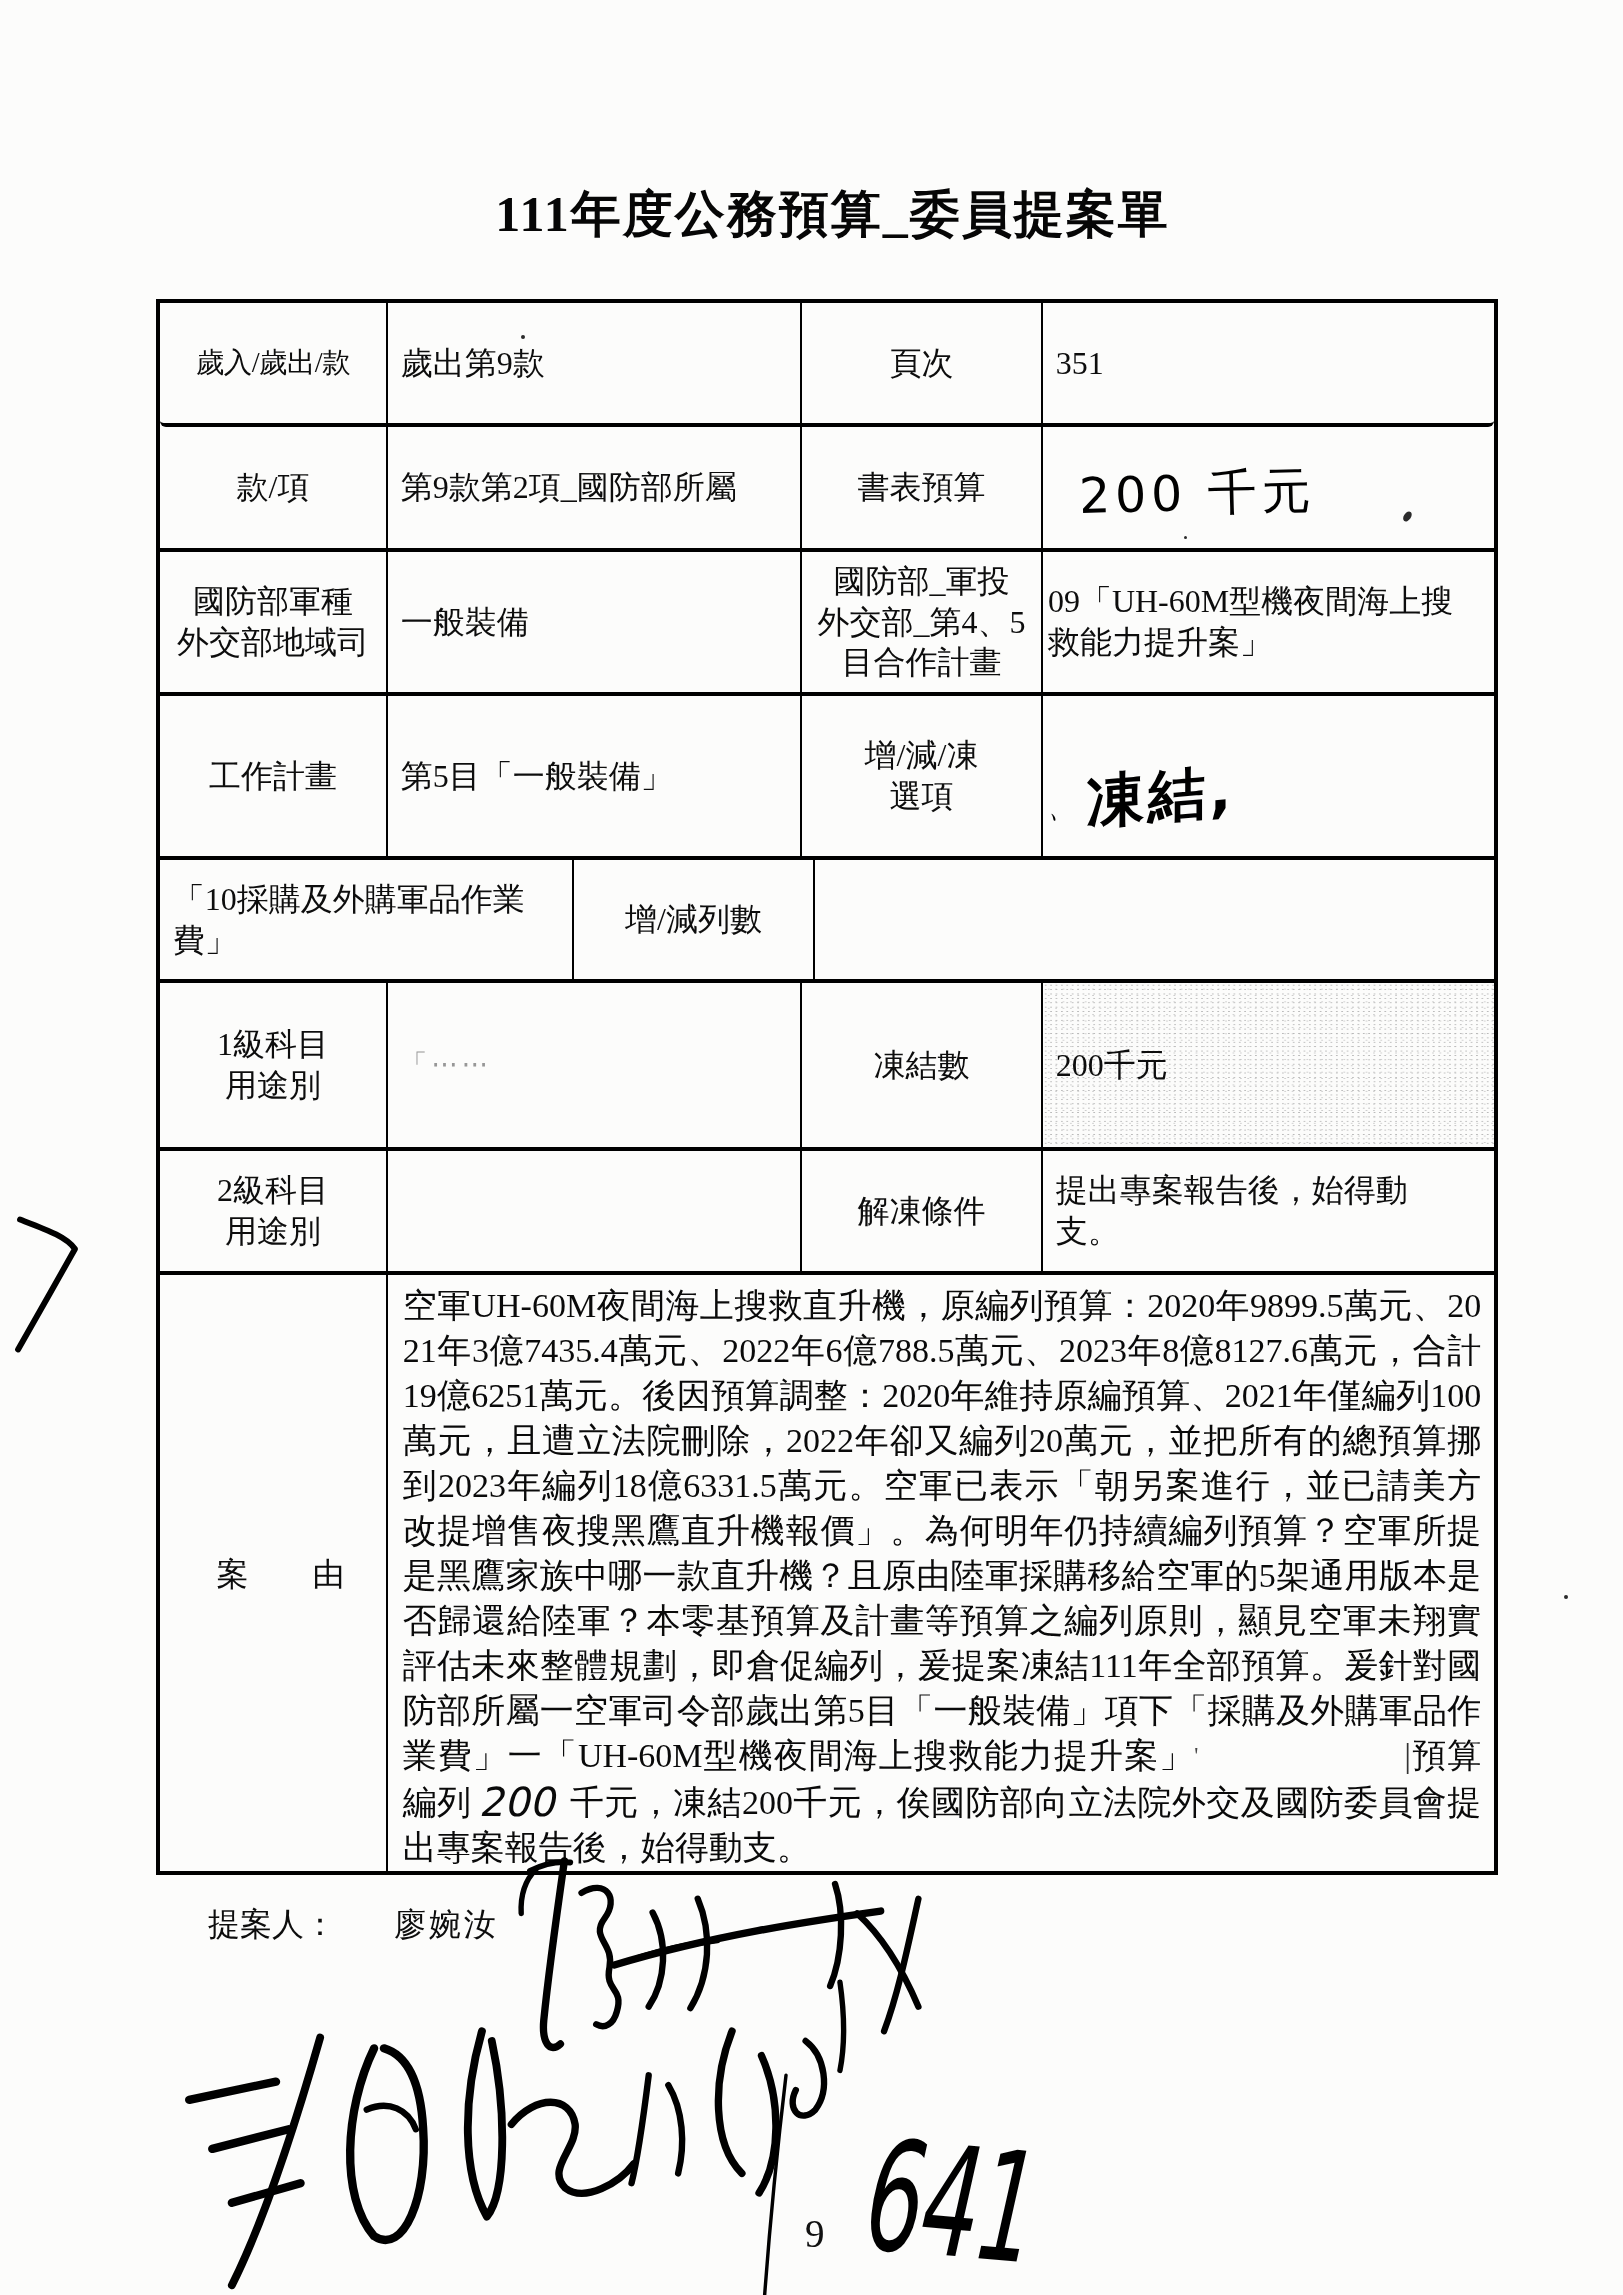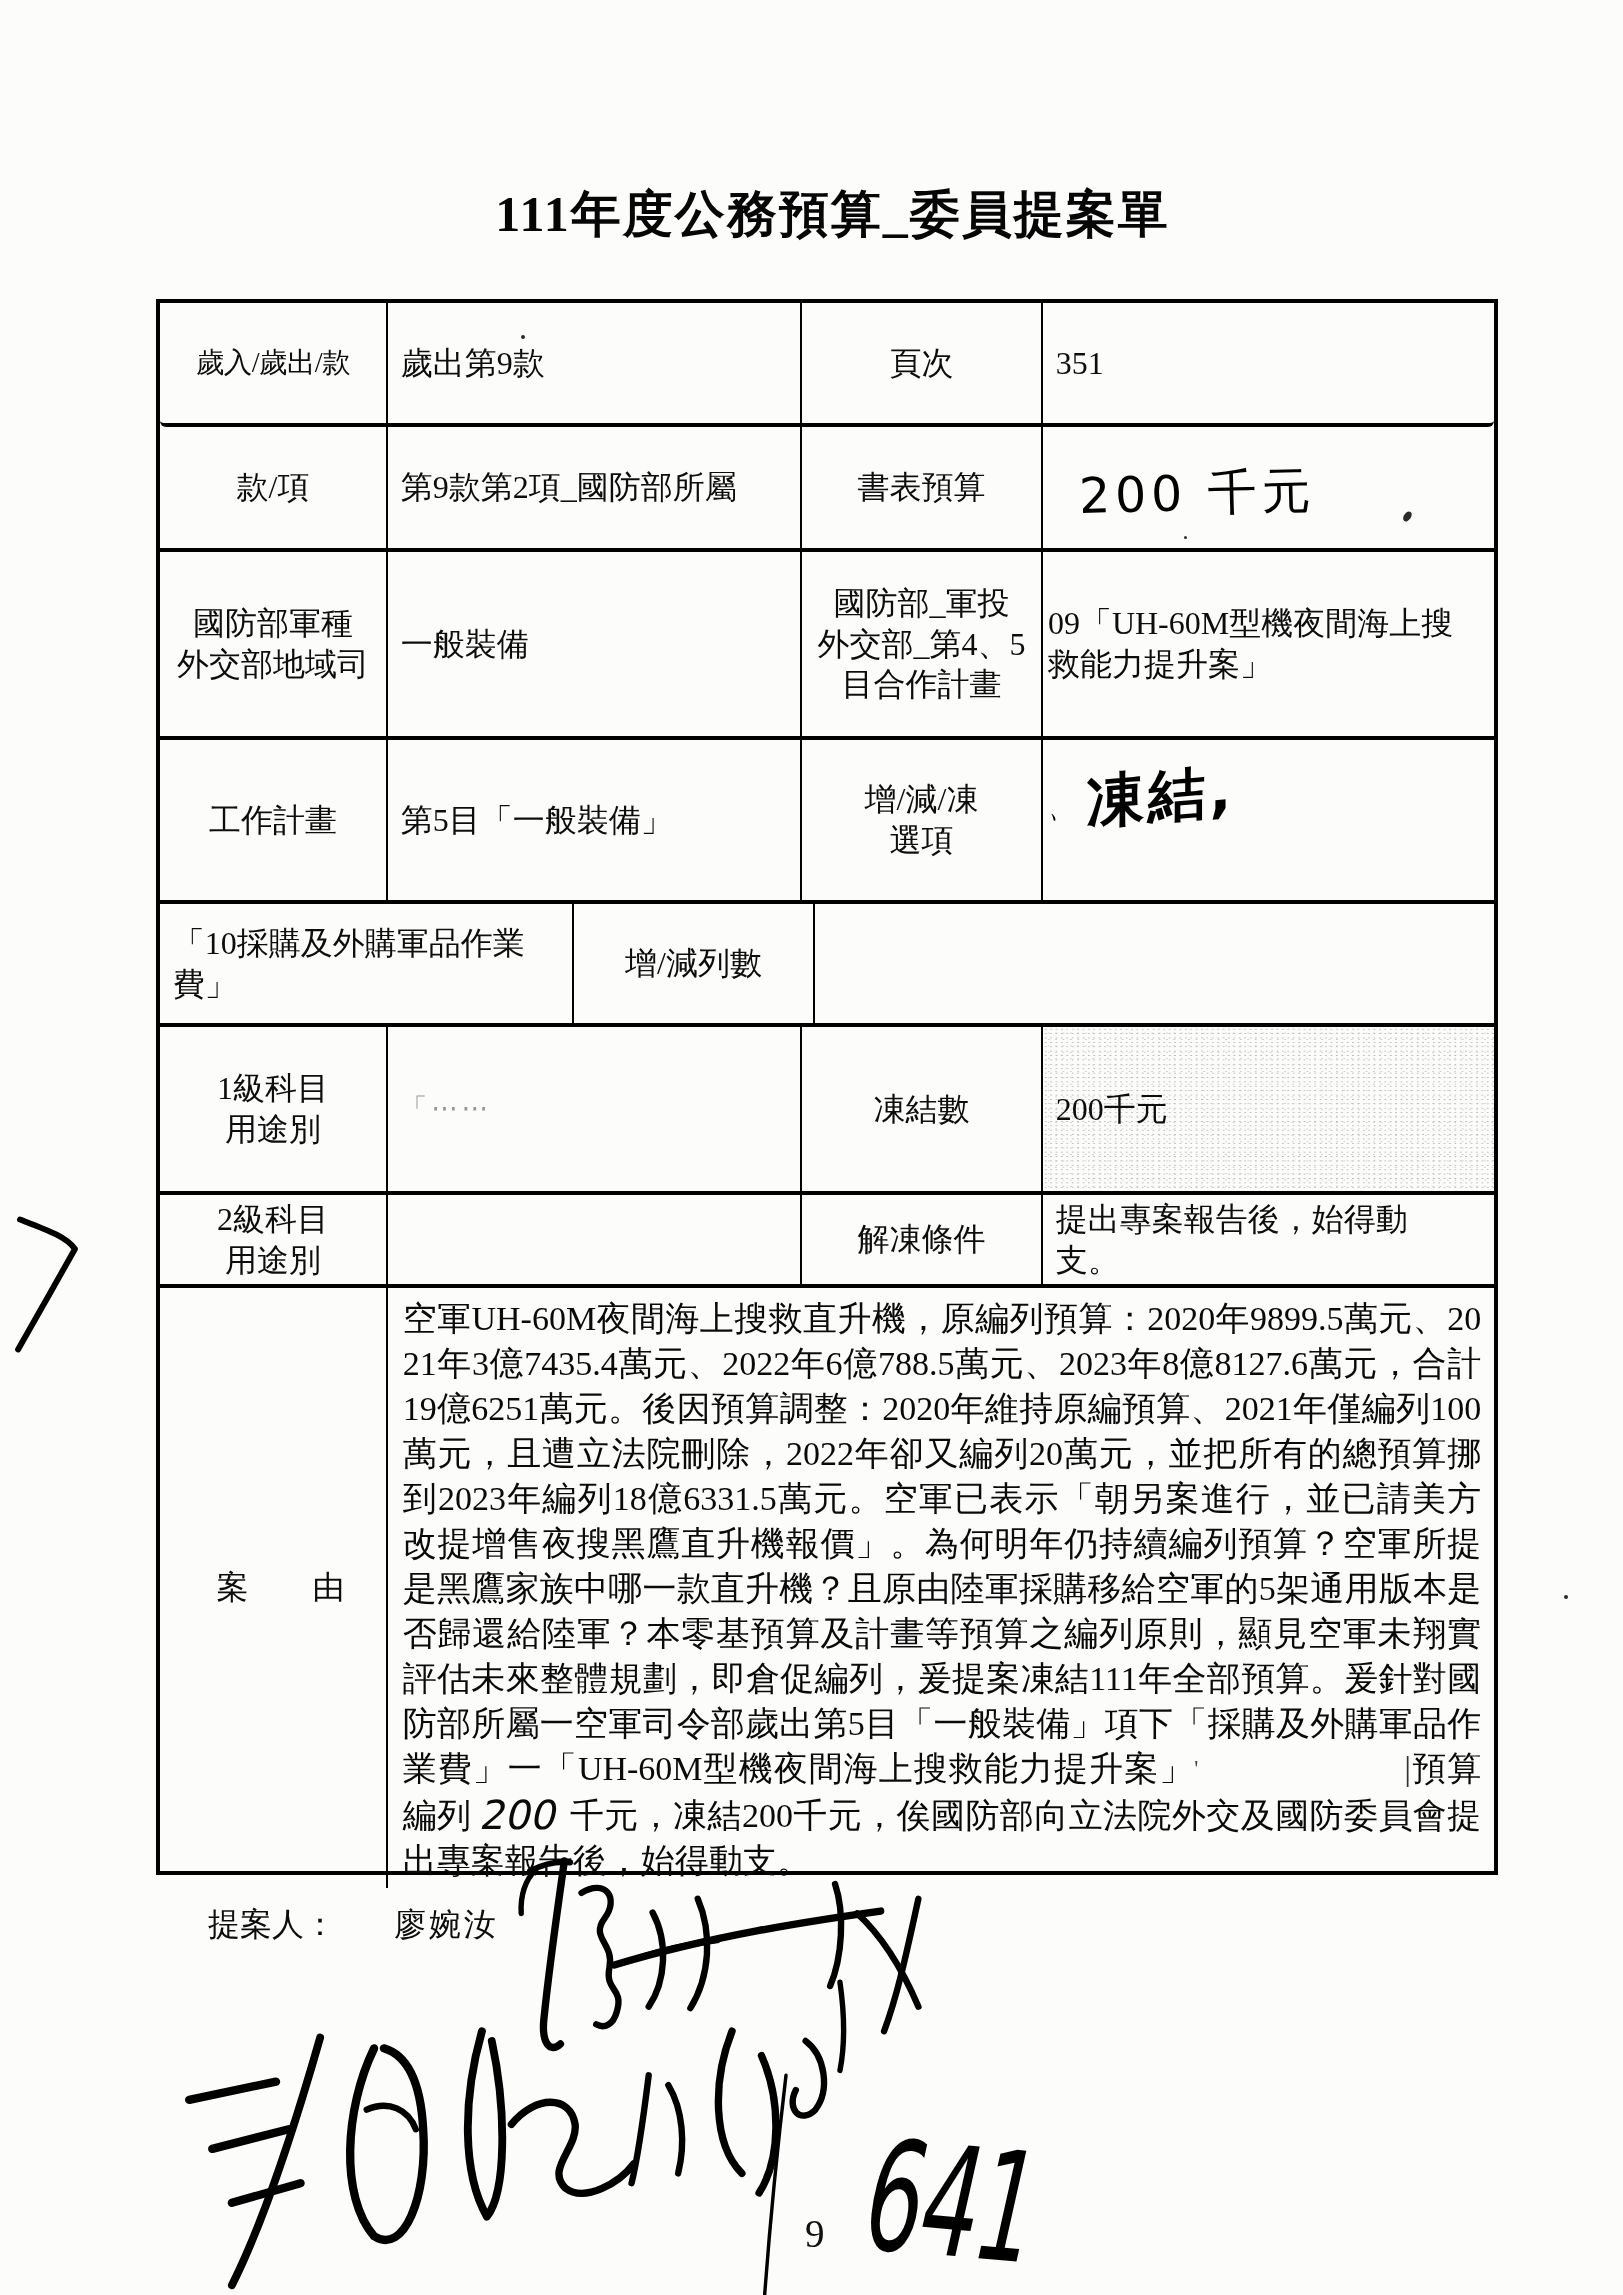--- a/index.html
+++ b/index.html
@@ -126,21 +126,21 @@
       <div class="cell c4 val">351</div>
     </div>
 
     <div class="trow" style="height:125px;">
       <div class="cell c1 lab">款/項</div>
       <div class="cell c2 val">第9款第2項_國防部所屬</div>
       <div class="cell c3 lab">書表預算</div>
       <div class="cell c4 val"></div>
     </div>
 
-    <div class="trow" style="height:188px;">
+    <div class="trow" style="height:144px;">
       <div class="cell c1 lab ml">國防部軍種
 外交部地域司</div>
       <div class="cell c2 val">一般裝備</div>
       <div class="cell c3 lab ml">國防部_軍投
 外交部_第4、5
 目合作計畫</div>
       <div class="cell c4 val" style="padding-left:4.9px;">09「UH-60M型機夜間海上搜救能力提升案」</div>
     </div>
 
     <div class="trow" style="height:164px;">
@@ -160,21 +160,21 @@
     </div>
 
     <div class="trow" style="height:168px;">
       <div class="cell c1 lab ml">1級科目
 用途別</div>
       <div class="cell c2 val faint">「⋯⋯</div>
       <div class="cell c3 lab">凍結數</div>
       <div class="cell c4 val speckle">200千元</div>
     </div>
 
-    <div class="trow" style="height:93px;">
+    <div class="trow" style="height:124px;">
       <div class="cell c1 lab ml">2級科目
 用途別</div>
       <div class="cell c2 val"></div>
       <div class="cell c3 lab">解凍條件</div>
       <div class="cell c4 val ml">提出專案報告後，始得動
 支。</div>
     </div>
 
     <div class="trow">
       <div class="cell c1 lab" id="case-label-cell">案　　由</div>

